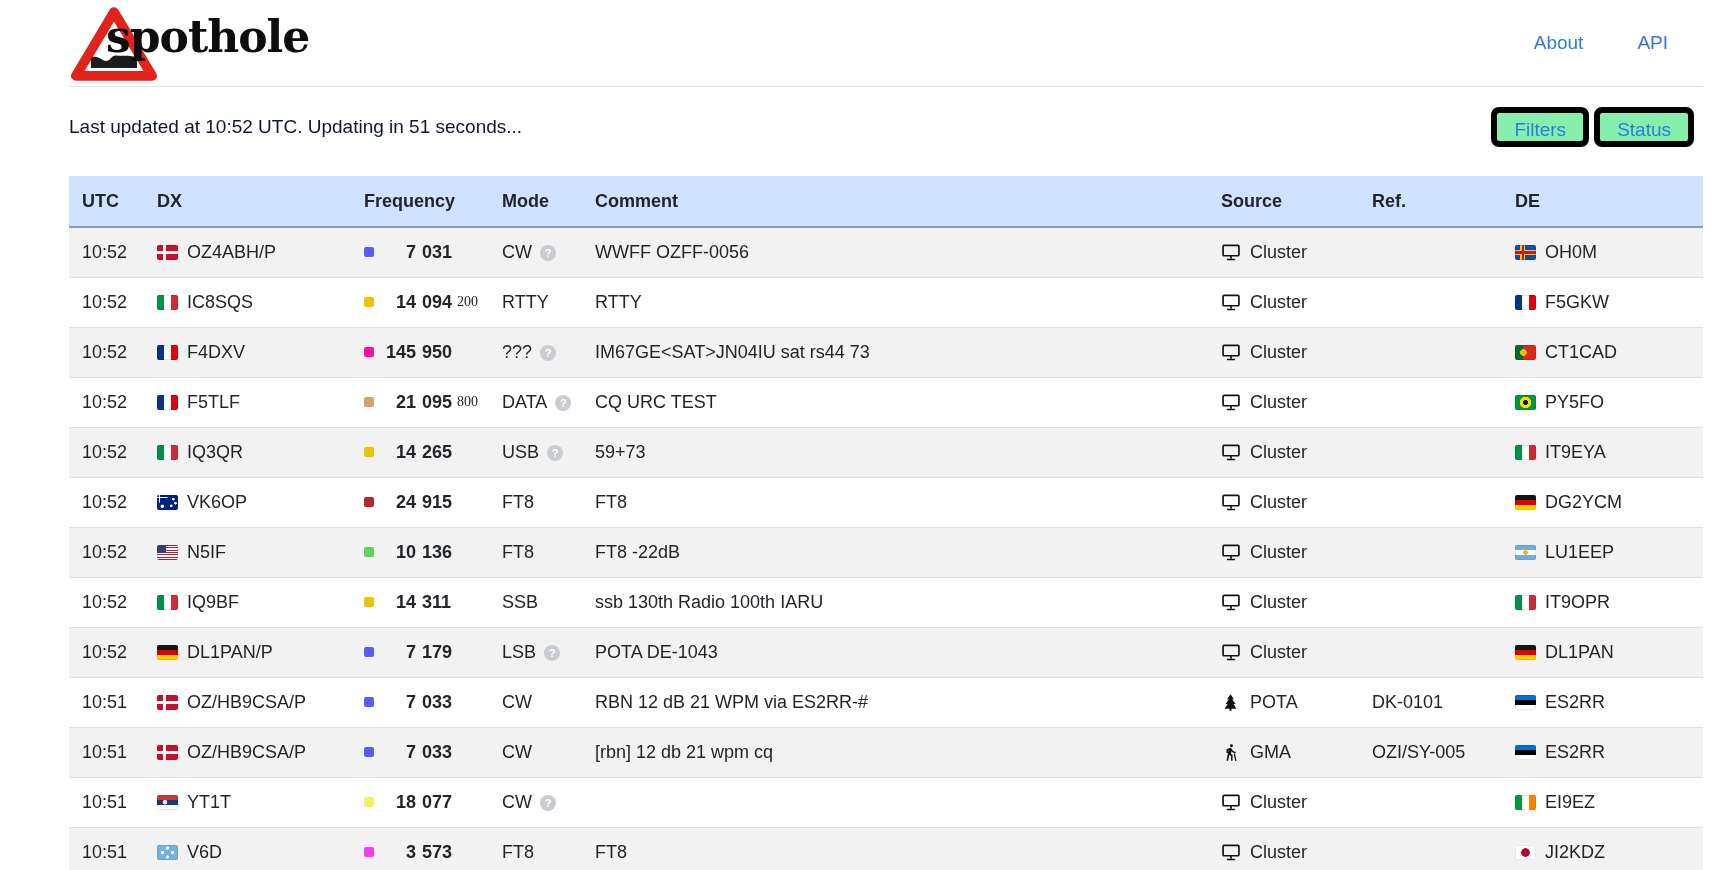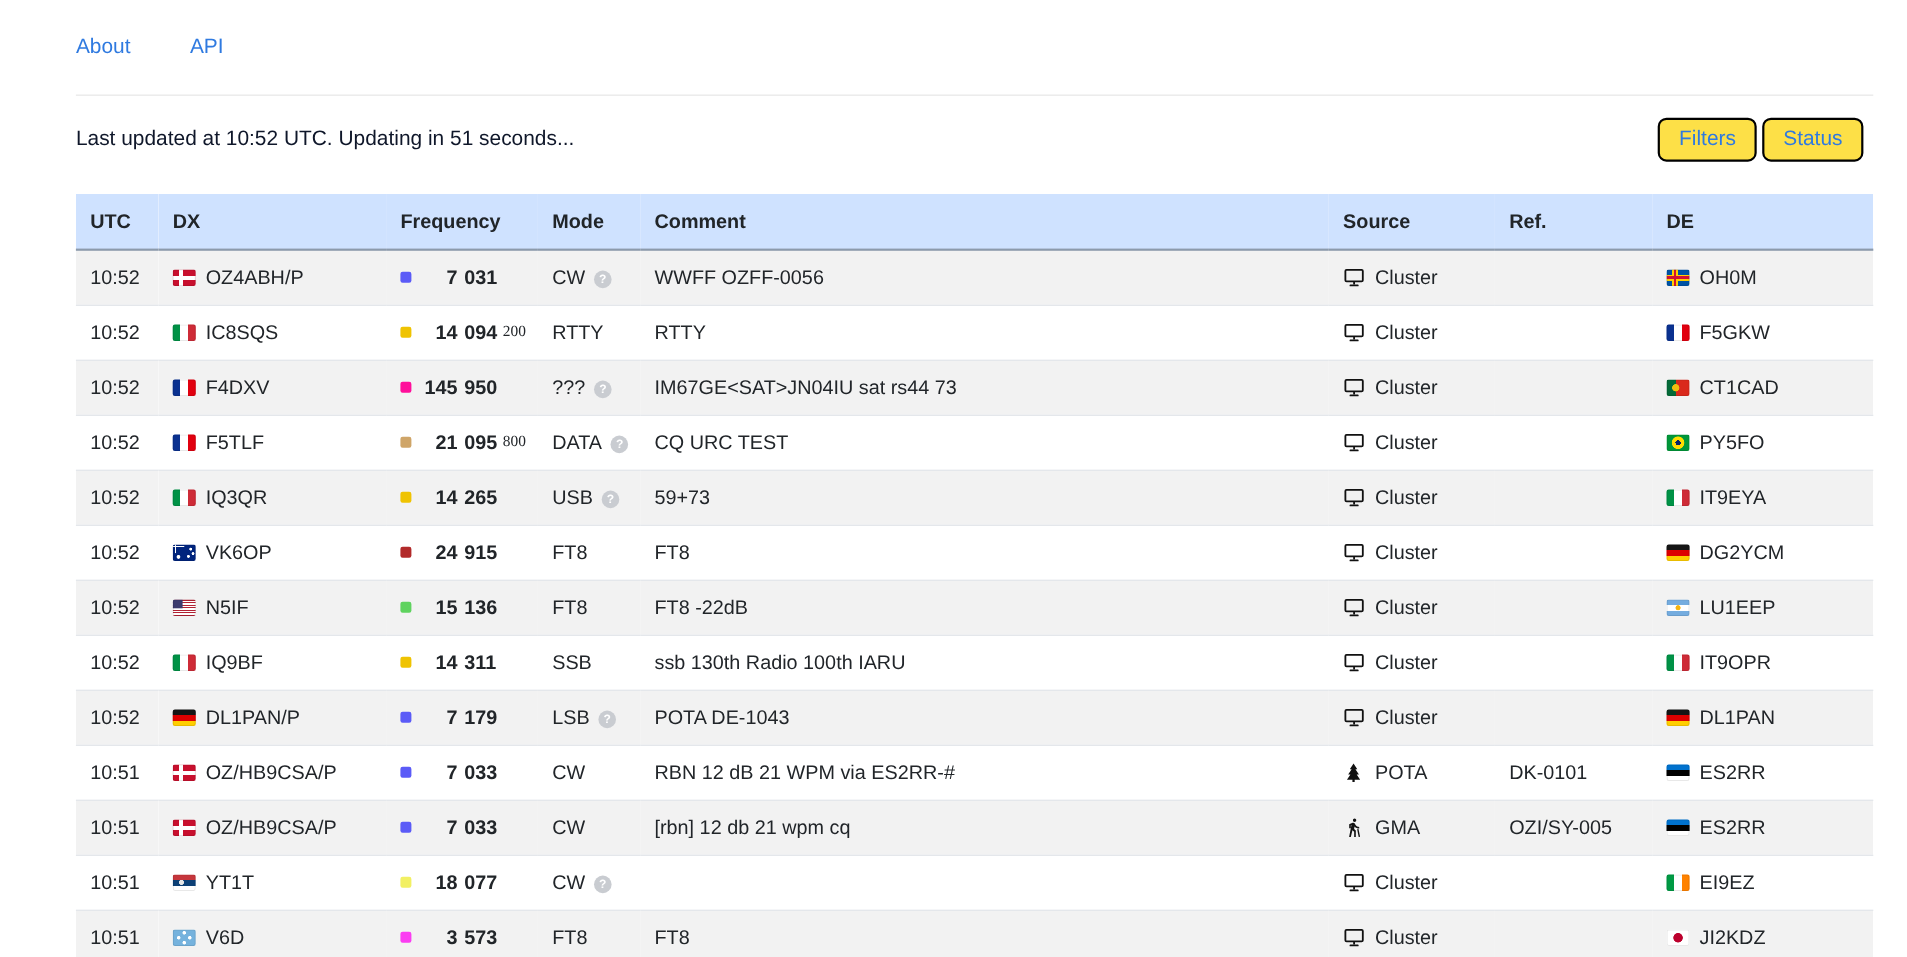--- a/index.html
+++ b/index.html
@@ -29,22 +29,22 @@
   .nav a { color:#2f7ae0; text-decoration:none; font-size:19px; cursor:pointer; }
 
   
   .toolbar {
     display:flex; justify-content:space-between; align-items:center;
     margin-top:20px; margin-bottom:29px; min-height:40px;
   }
   .status-line { font-size:19px; color:#0f172a; }
   .btn-group { display:flex; gap:5px; margin-right:9px; }
   .btn {
-    font-family:inherit; font-size:19px; color:#2f7ae0; background:#fde047;
-    border:2px solid #000000; border-radius:8px; padding:6px 17px; height:40px;
+    font-family:inherit; font-size:19px; color:#2f7ae0; background:#86efac;
+    border:6px solid #000000; border-radius:8px; padding:6px 17px; height:40px;
     cursor:pointer;
   }
 
   
   table { width:100%; border-collapse:collapse; table-layout:fixed; }
   col.c-utc{width:75px} col.c-dx{width:207px} col.c-freq{width:138px}
   col.c-mode{width:93px} col.c-comment{width:626px} col.c-source{width:151px}
   col.c-ref{width:143px} col.c-de{width:201px}
   th, td { text-align:left; padding:0 8px 0 13px; white-space:nowrap; overflow:hidden; }
   thead th {
@@ -94,20 +94,27 @@
   .flag-ee{background:linear-gradient(to bottom,#0072ce 33%,#000 33% 67%,#fff 67%);}
   .flag-ie{background:linear-gradient(to right,#009a44 33%,#fff 33% 67%,#ff8200 67%);}
   .flag-jp{background:radial-gradient(circle at 50% 50%,#bc002d 0 4px,transparent 4.6px),#fff;}
 </style>
 </head>
 <body>
 
 <div class="page">
 
   <div class="topbar">
+    <a class="logo">
+      <svg class="sign" viewBox="0 0 100 88">
+        <path d="M50 8 L93 80 H7 Z" fill="#ffffff" stroke="#e32219" stroke-width="11" stroke-linejoin="round"></path>
+        <path d="M24 60 C32 55 36 64 42 63 C47 62 47 56 53 57 C60 58 64 56 76 59 L76 71 L24 71 Z" fill="#1c1c1c"></path>
+      </svg>
+      <span class="logo-text">spothole</span>
+    </a>
     <nav class="nav">
       <a>About</a>
       <a>API</a>
     </nav>
   </div>
 
   <div class="toolbar">
     <div class="status-line">Last updated at 10:52 UTC. Updating in 51 seconds...</div>
     <div class="btn-group">
       <button class="btn">Filters</button>
@@ -314,21 +321,21 @@
     </td>
   </tr>
         <tr>
     <td>10:52</td>
     <td>
       <span class="flag flag-us"></span><a class="call">N5IF</a>
     </td>
     <td>
       <span class="freq-wrap">
         <span class="band-square" style="background: rgb(95, 211, 95);"></span>
-        <span class="f-mhz">15</span>
+        <span class="f-mhz">10</span>
         <span class="f-khz">136</span>
         <span class="f-hz"></span>
       </span>
     </td>
     <td>
       <span>FT8</span>
     </td>
     <td>FT8 -22dB</td>
     <td>
       <span class="src-icon"><svg viewBox="0 0 24 24" width="20" height="20">

